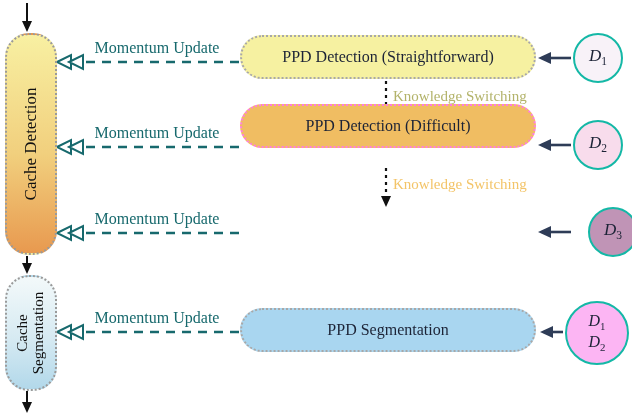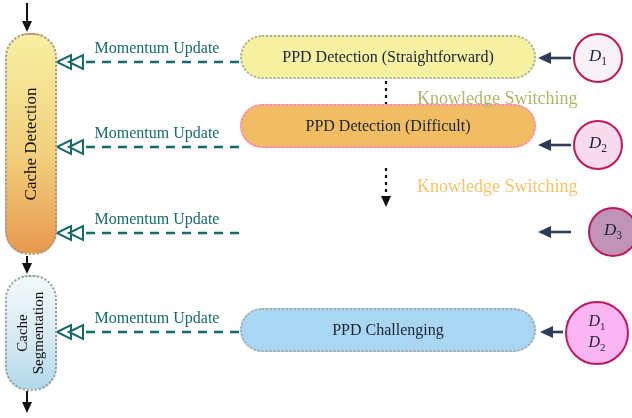--- a/index.html
+++ b/index.html
@@ -36,28 +36,28 @@
   .stage3{top:209px;background:#e9a15c;border:2px dotted #a8a8a8;}
   .stage4{top:308px;background:#a9d6f0;border:2px dotted #a8a8a8;}
 
   
   .momentum{
     position:absolute;left:81px;width:152px;text-align:center;
     color:#17696d;font-size:16px;
   }
   .m1{top:39px;} .m2{top:124px;} .m3{top:210px;} .m4{top:309px;}
   .knowledge{
-    position:absolute;left:417px;width:170px;font-size:18px;
+    position:absolute;left:393px;width:170px;font-size:15px;
   }
   .k1{top:88px;color:#b3b36a;}
   .k2{top:176px;color:#f3c468;}
 
   
   .dcircle{
-    position:absolute;border:2px solid #be185d;border-radius:50%;
+    position:absolute;border:2px solid #14b8a6;border-radius:50%;
     box-sizing:border-box;display:flex;flex-direction:column;
     align-items:center;justify-content:center;
     font-style:italic;font-size:17px;color:#1c2336;line-height:1.1;
   }
   .d1{left:573px;top:33px;width:50px;height:50px;background:#f8f2f8;}
   .d2{left:573px;top:120px;width:50px;height:50px;background:#f8dcec;}
   .d3{left:588px;top:207px;width:50px;height:50px;background:#c094b6;}
   .d12{left:565px;top:301px;width:64px;height:64px;background:#fcb5f3;font-size:16px;}
   .dcircle sub{font-style:normal;font-size:0.68em;}
 </style>
@@ -141,21 +141,21 @@
     </div>
   </div>
 
   <div class="stage stage1">
     <span>PPD Detection (Straightforward)</span>
   </div>
   <div class="stage stage2">
     <span>PPD Detection (Difficult)</span>
   </div>
   <div class="stage stage4">
-    <span>PPD Challenging</span>
+    <span>PPD Segmentation</span>
   </div>
 
   <div class="momentum m1">Momentum Update</div>
   <div class="momentum m2">Momentum Update</div>
   <div class="momentum m3">Momentum Update</div>
   <div class="momentum m4">Momentum Update</div>
 
   <div class="knowledge k1">Knowledge Switching</div>
   <div class="knowledge k2">Knowledge Switching</div>
 

